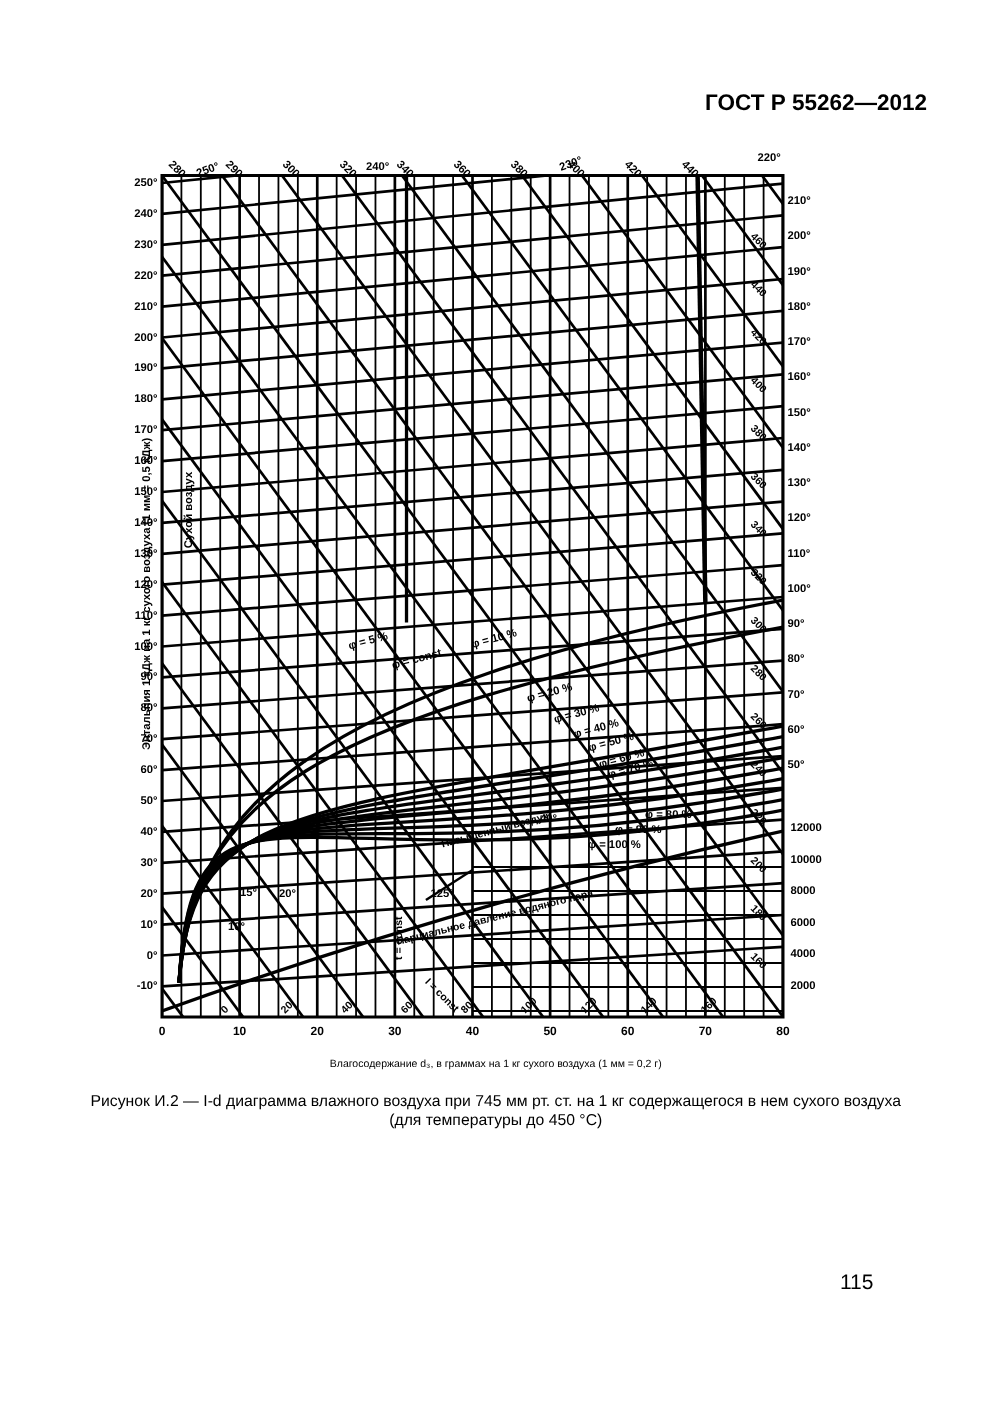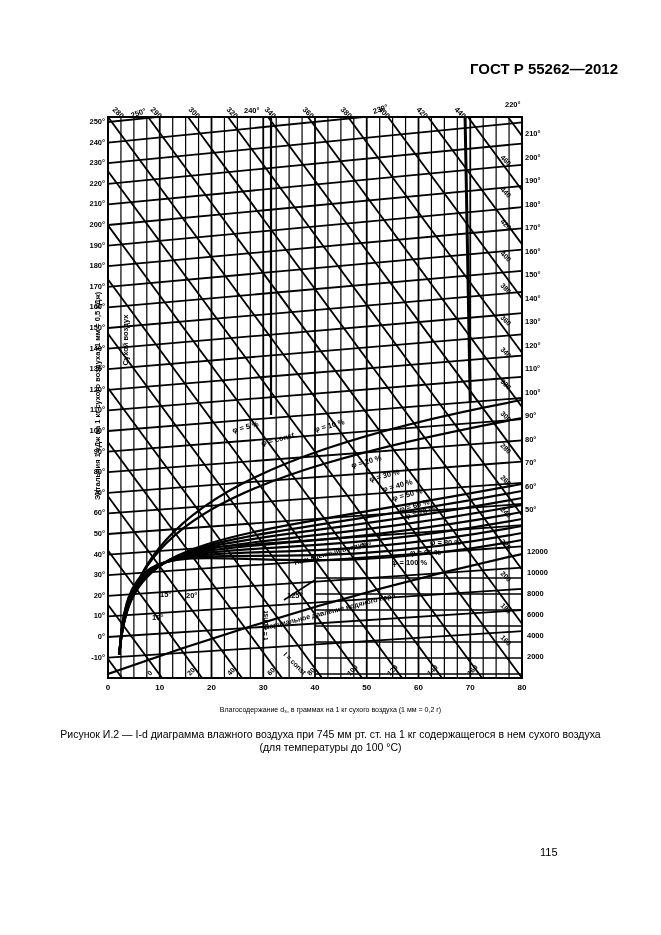--- a/index.html
+++ b/index.html
@@ -1,18 +1,18 @@
 <!DOCTYPE html>
 <html><head>
 <meta charset="utf-8">
 <style>
   html,body{margin:0;padding:0;background:#fff;}
   body{width:661px;height:935px;position:relative;overflow:hidden;font-family:"Liberation Sans",sans-serif;color:#000;}
   .hdr{position:absolute;left:470px;top:60px;font-weight:bold;font-size:15px;}
-  .pg{position:absolute;left:540px;top:846px;font-size:11px;}
+  .pg{position:absolute;left:560px;top:846px;font-size:14px;}
   .xl{position:absolute;left:0;width:661px;top:706px;text-align:center;font-size:7px;}
   .cap{position:absolute;left:0;width:661px;top:728px;text-align:center;font-size:10.5px;line-height:13px;}
   svg{position:absolute;left:0;top:0;}
   .t{font-family:"Liberation Sans",sans-serif;font-weight:bold;fill:#000;}
 </style>
 </head>
 <body>
 
 <div class="hdr">ГОСТ Р 55262—2012</div>
 
@@ -252,15 +252,15 @@
     <text x="295" y="565" class="t" font-size="7" text-anchor="start" transform="rotate(-15 295 565)">Насыщенный воздух</text>
     <text x="265" y="630" class="t" font-size="7" text-anchor="start" transform="rotate(-14 265 630)">Парциальное давление водяного пара</text>
     <text x="268" y="640" class="t" font-size="7" text-anchor="start" transform="rotate(-90 268 640)">t = const</text>
     <text x="283" y="655" class="t" font-size="7" text-anchor="start" transform="rotate(45 283 655)">I = const</text>
     <text x="262" y="446" class="t" font-size="7.5" text-anchor="start" transform="rotate(-15 262 446)">φ = const</text>
   </svg>
 
 <div class="xl">Влагосодержание d₃, в граммах на 1 кг сухого воздуха (1 мм = 0,2 г)</div>
 <div class="cap">
   <div>Рисунок И.2 — I-d диаграмма влажного воздуха при 745 мм рт. ст. на 1 кг содержащегося в нем сухого воздуха</div>
-  <div>(для температуры до 100 °С)</div>
+  <div>(для температуры до 450 °С)</div>
 </div>
 <div class="pg">115</div>
 
 </body></html>

